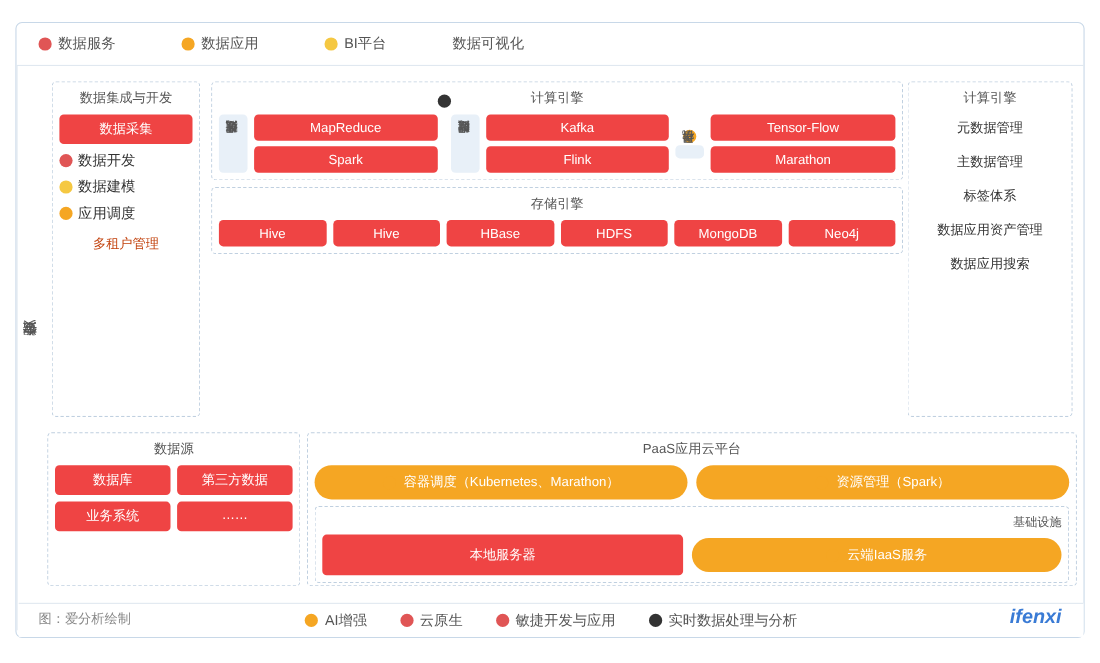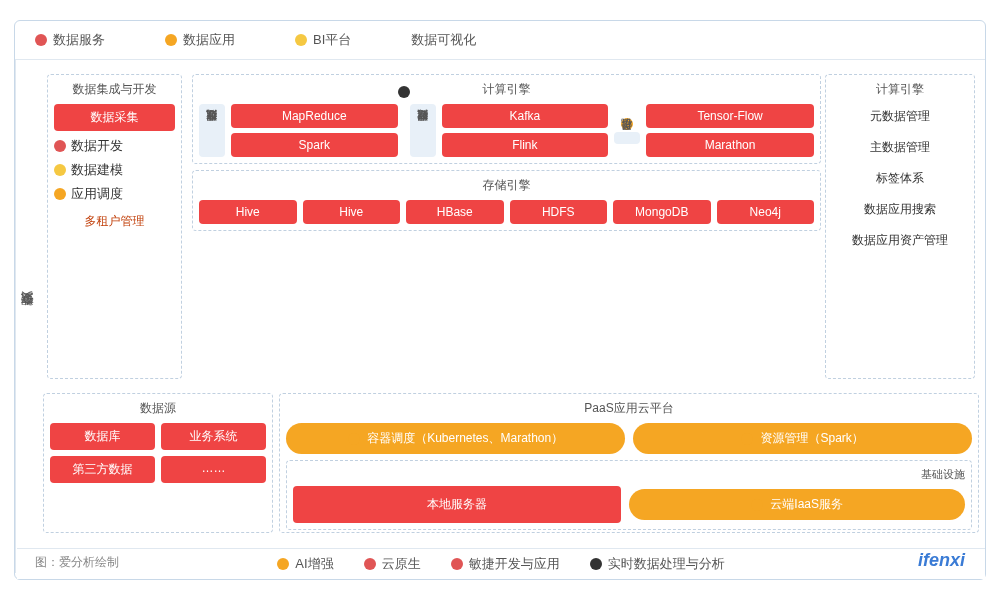--- a/index.html
+++ b/index.html
@@ -433,35 +433,35 @@
           </div>
 
         </div>
 
         <div class="right-panel">
           <div class="panel-title">计算引擎</div>
           <div class="right-items">
             <div class="right-item">元数据管理</div>
             <div class="right-item">主数据管理</div>
             <div class="right-item">标签体系</div>
+            <div class="right-item">数据应用资产管理</div>
             <div class="right-item">数据应用搜索</div>
-            <div class="right-item">数据应用资产管理</div>
           </div>
         </div>
 
       </div>
 
       <div class="bottom-row">
 
         <div class="datasource-panel">
           <div class="panel-title">数据源</div>
           <div class="datasource-grid">
             <div class="btn-blue">数据库</div>
+            <div class="btn-blue">第三方数据</div>
             <div class="btn-blue">业务系统</div>
-            <div class="btn-blue">第三方数据</div>
             <div class="btn-blue">……</div>
           </div>
         </div>
 
         <div class="paas-panel">
           <div class="section-title">PaaS应用云平台</div>
           <div class="paas-top">
             <div class="paas-btn">
               <span class="dot" style="background:#f5a623;display:inline-block;vertical-align:middle;margin-right:4px;"></span>
               <span>容器调度（Kubernetes、Marathon）</span>

